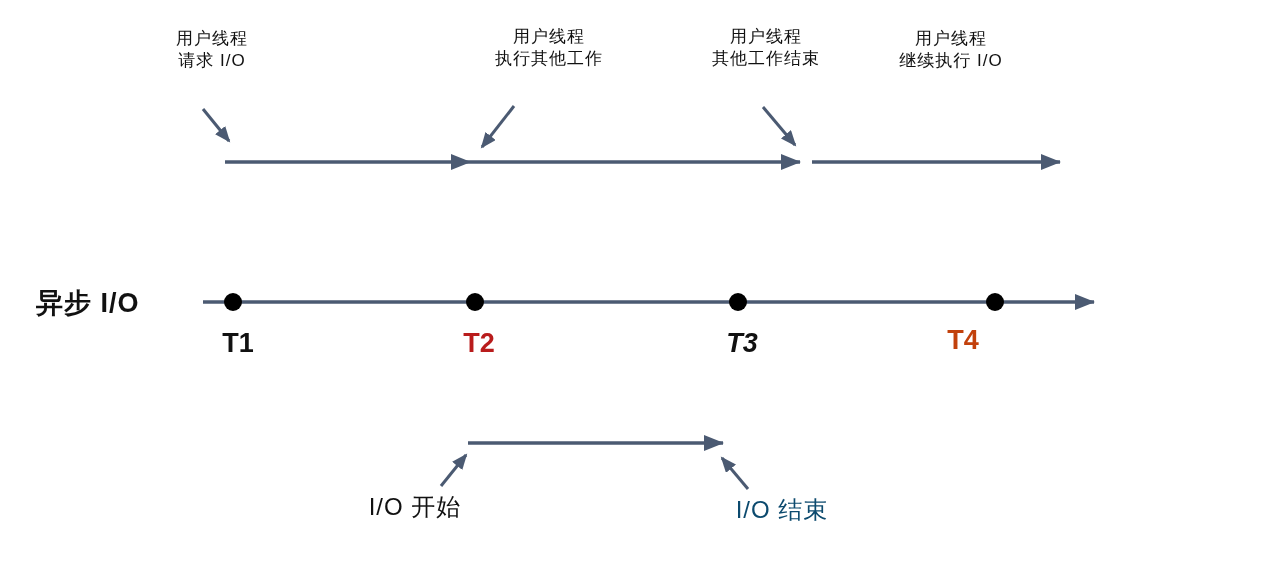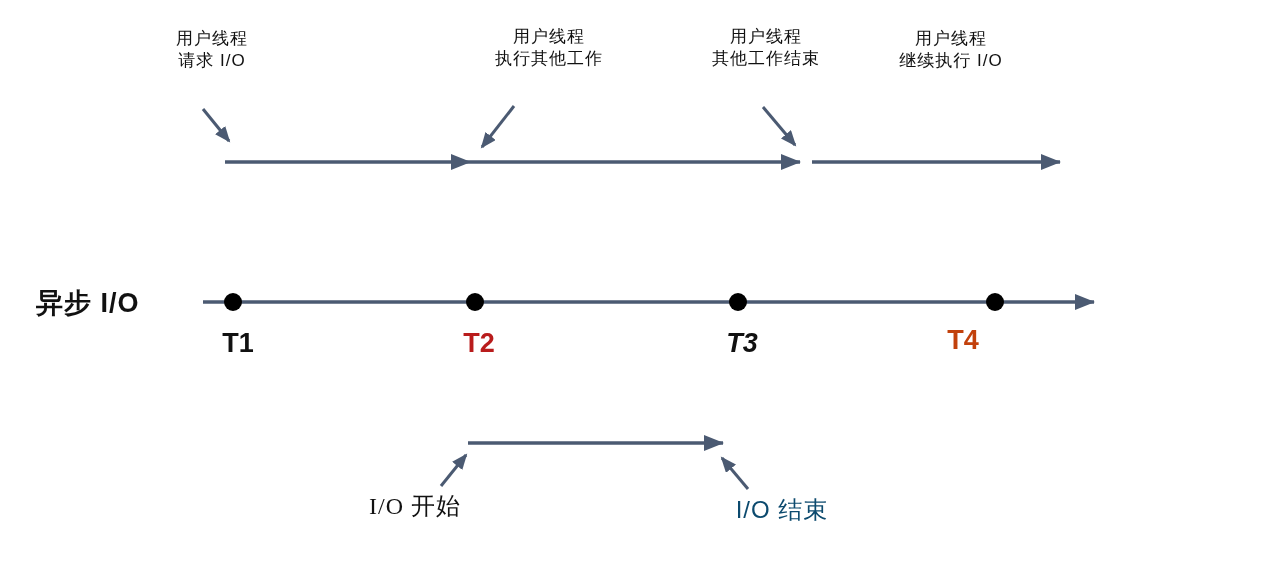--- a/index.html
+++ b/index.html
@@ -100,16 +100,16 @@
   <div class="label ann" style="left: 951px; top: 28px; color: rgb(17, 17, 17);">用户线程
 继续执行 I/O</div>
 
   <div class="label row-title" style="left: 36px; top: 286px; color: rgb(17, 17, 17);">异步 I/O</div>
 
   <div class="label tick" style="left: 238px; top: 326px; color: rgb(17, 17, 17);">T1</div>
   <div class="label tick" style="left: 479px; top: 326px; color: #b91c1c;">T2</div>
   <div class="label tick" style="left: 742px; top: 326px; color: rgb(17, 17, 17); font-style: italic;">T3</div>
   <div class="label tick" style="left: 963px; top: 323px; color: #c2410c;">T4</div>
 
-  <div class="label kernel-ann" style="left: 415px; top: 491px; color: rgb(17, 17, 17); font-family: Liberation Serif, serif;">I/O 开始</div>
+  <div class="label kernel-ann" style="left: 415px; top: 491px; color: rgb(17, 17, 17);">I/O 开始</div>
   <div class="label kernel-ann" style="left: 782px; top: 494px; color: #0c4a6e;">I/O 结束</div>
 
 </div>
 
 </body></html>

